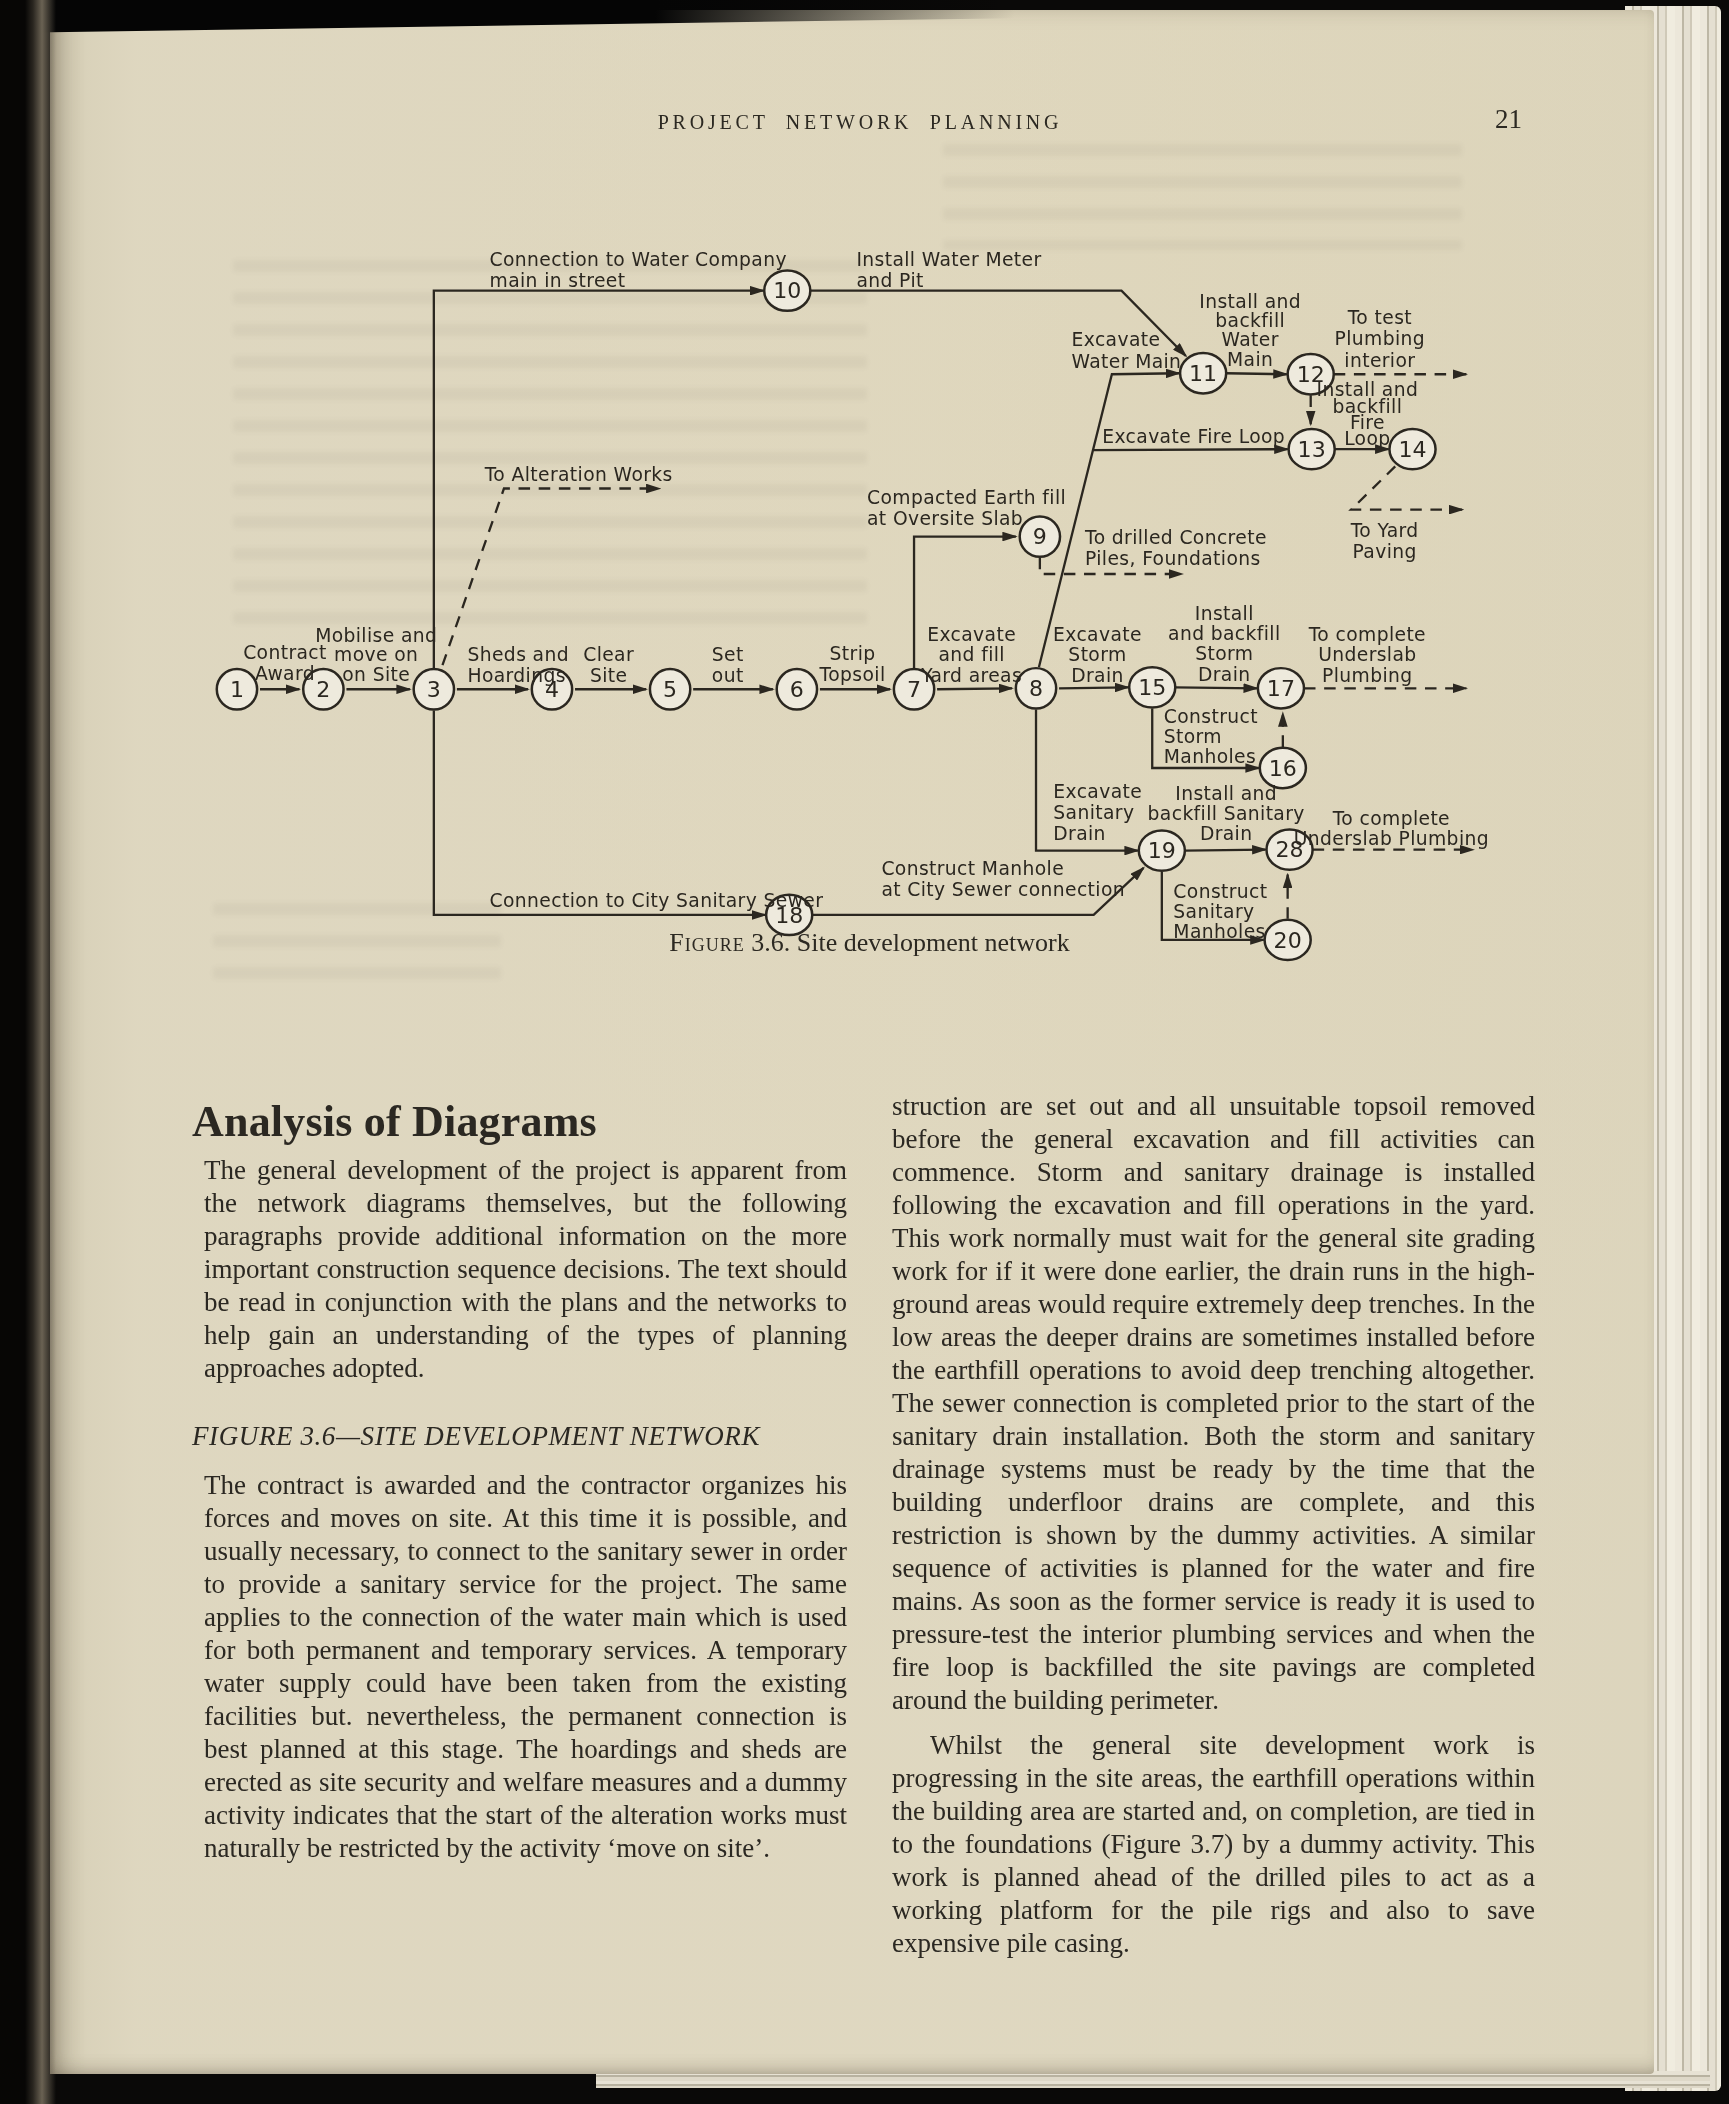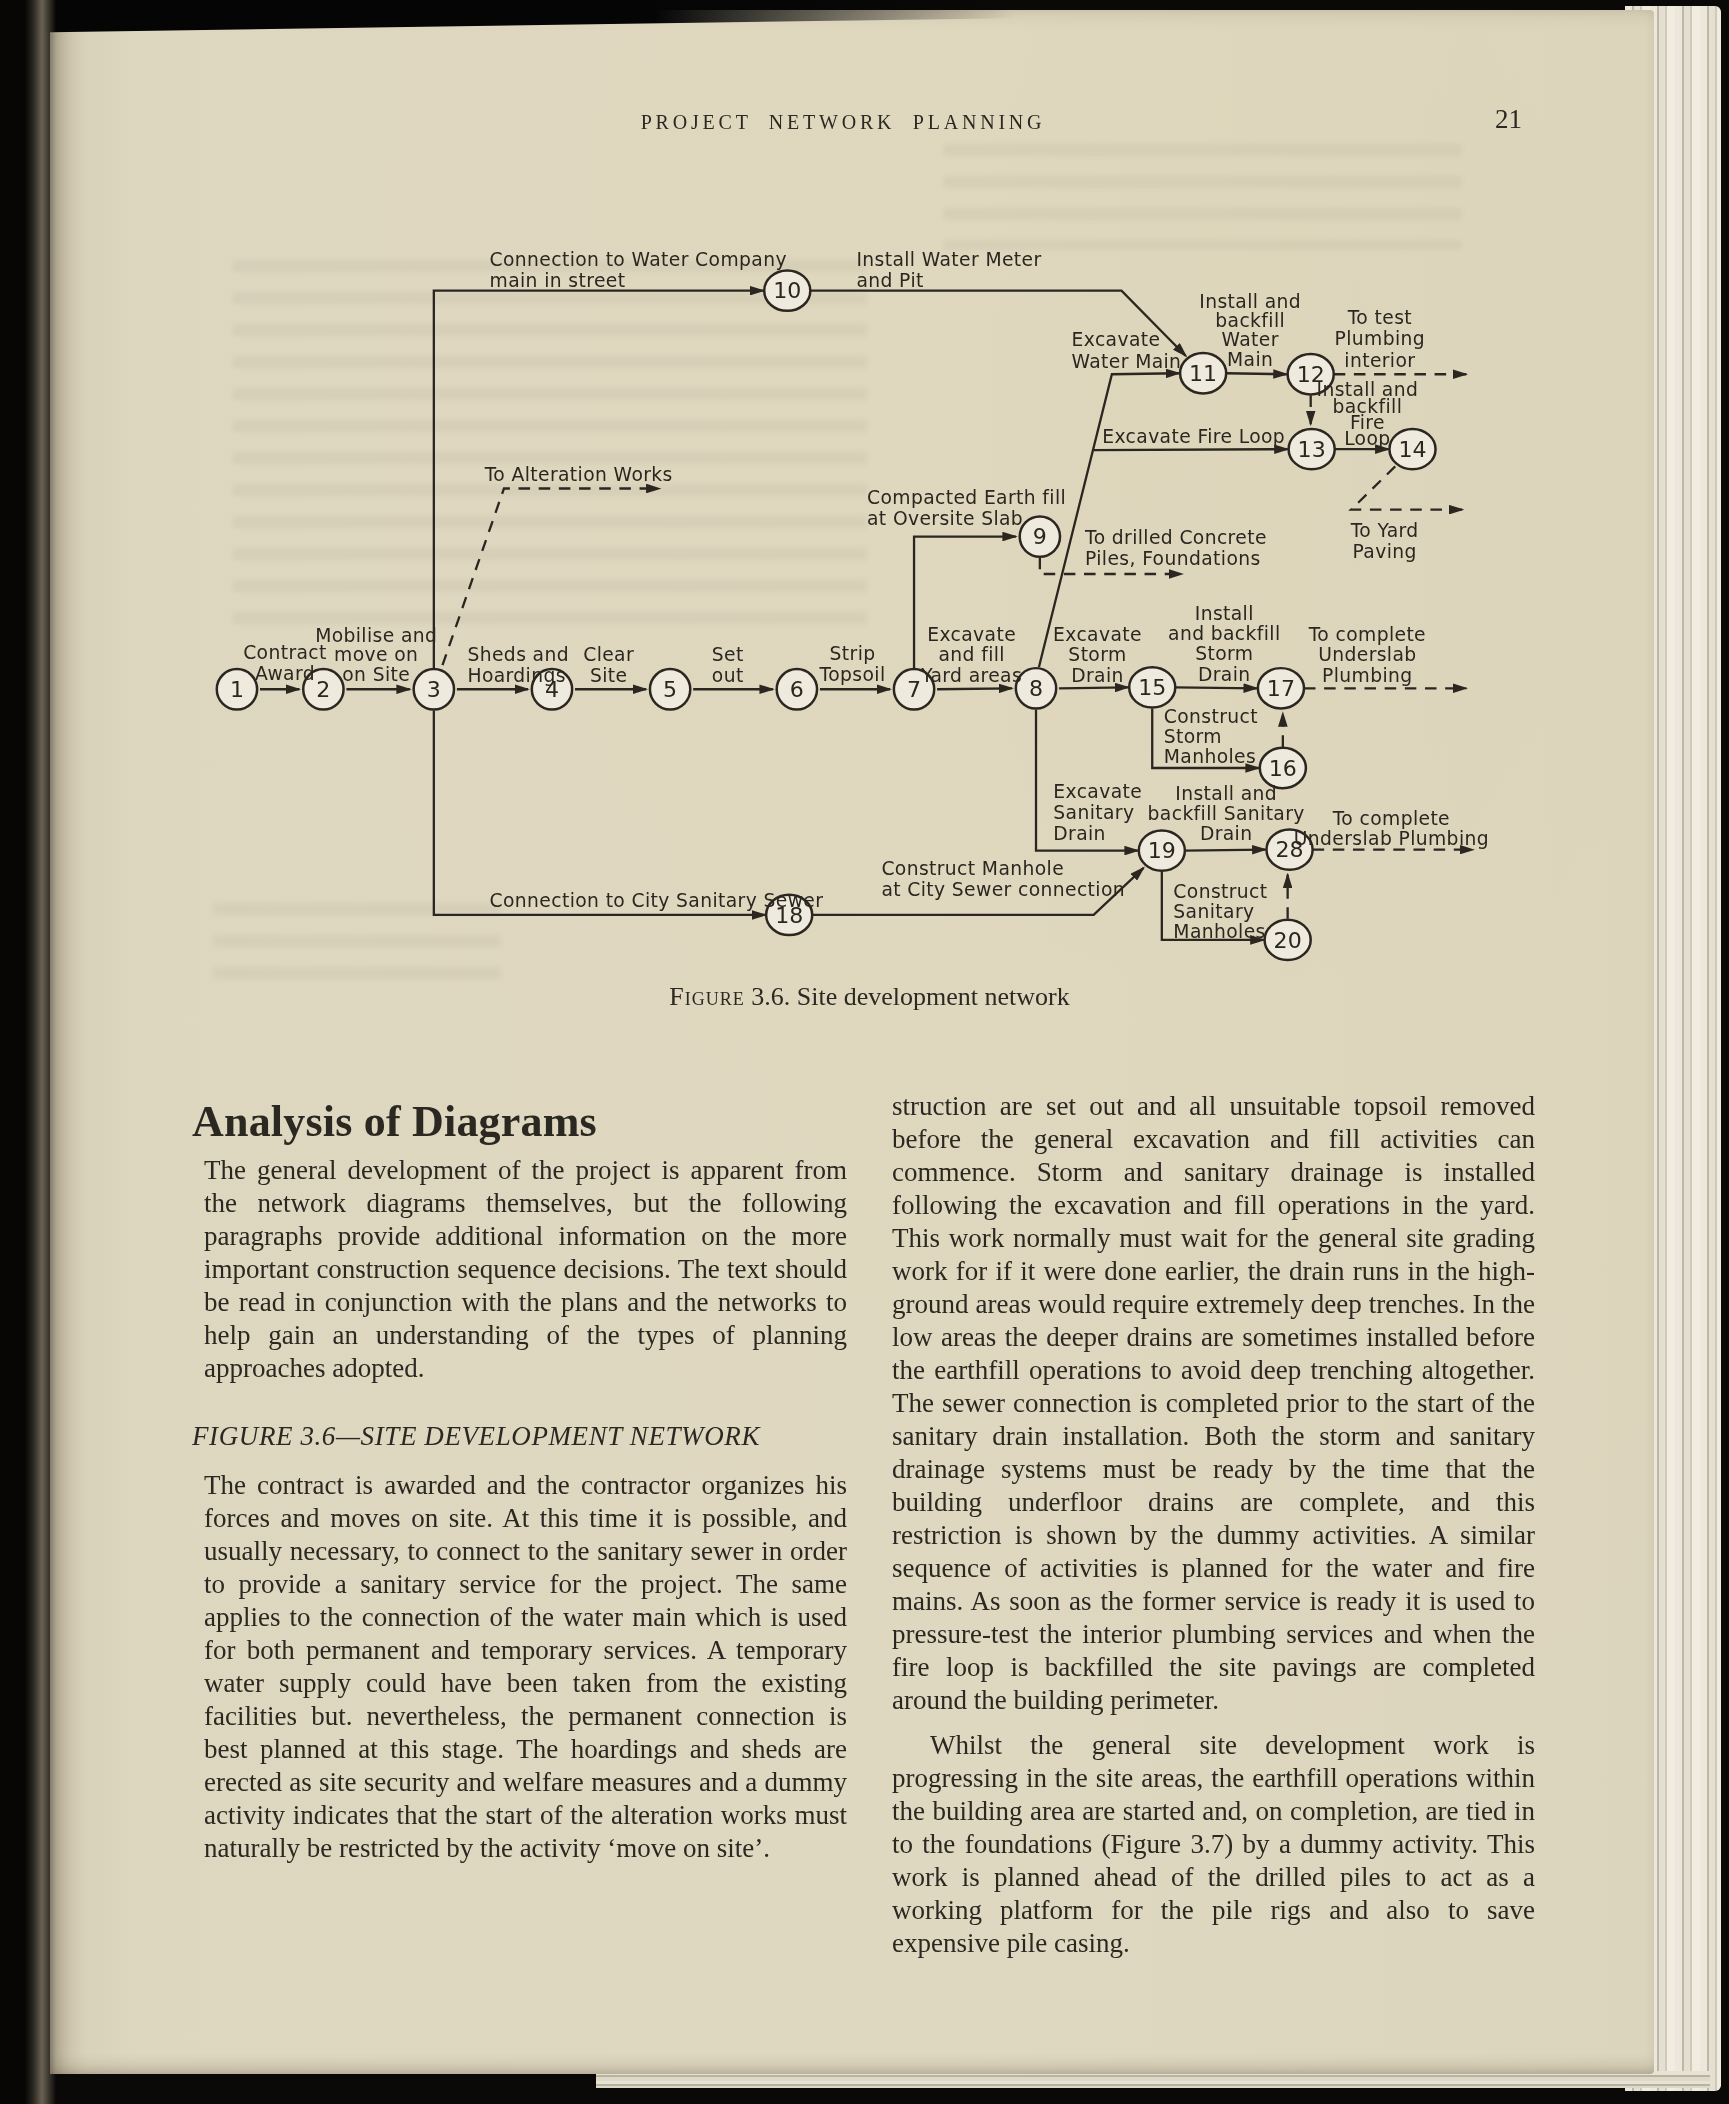--- a/index.html
+++ b/index.html
@@ -21,33 +21,33 @@
   .top-band{position:absolute;left:0;top:0;width:1057px;height:33px;
     background:linear-gradient(to right,#050505 0 62%,rgba(5,5,5,0) 96%);
     clip-path:polygon(0 0,100% 0,96% 55%,0 100%);}
   .binding{position:absolute;left:0;top:0;width:56px;height:2105px;
     background:linear-gradient(90deg,#070605 0 25px,#2a2620 33px,#6a6253 42px,rgba(120,110,92,0) 56px);}
 
   
   .ghost{position:absolute;opacity:.05;filter:blur(2.4px);
     background:repeating-linear-gradient(180deg,#4a443a 0 12.5px,rgba(0,0,0,0) 12.5px 32px);}
 
-  .running-head{position:absolute;left:41px;top:111px;width:1604px;text-align:center;
+  .running-head{position:absolute;left:58px;top:111px;width:1604px;text-align:center;
     font-size:20px;letter-spacing:3.8px;word-spacing:8.6px;color:#2c2922;}
   .folio{position:absolute;left:1495px;top:104px;font-size:27px;color:#2c2922;}
 
   .diagram{position:absolute;left:163px;top:231px;width:1383px;height:759px;}
   .diagram svg{width:100%;height:100%;}
   .edge{fill:none;stroke:#2b2720;stroke-width:2.4;}
   .edge.dashed{stroke-dasharray:12 9;}
   .node-circle{fill:#eeeadd;stroke:#2b2720;stroke-width:2.6;}
   .node-num{font-family:"DejaVu Sans",sans-serif;font-size:23px;fill:#2b2720;text-anchor:middle;}
   .dlabel{font-family:"DejaVu Sans",sans-serif;font-size:19.5px;letter-spacing:.4px;fill:#2b2720;}
 
-  .caption{position:absolute;left:192px;top:982px;width:1355px;text-align:center;
+  .caption{position:absolute;left:192px;top:928px;width:1355px;text-align:center;
     font-size:26px;color:#2c2922;}
   .caption .sc{font-variant:small-caps;letter-spacing:1px;}
 
   .col{position:absolute;width:667px;font-size:27px;line-height:33px;color:#2b2822;
     text-align:justify;}
   #col-left{left:192px;top:1103px;}
   #col-right{left:880px;top:1078px;}
   .col h2{font-size:44px;line-height:38px;margin:0 0 13.4px 0;font-weight:bold;letter-spacing:0.2px;}
   .col h3{font-size:27px;line-height:33px;margin:35px 0 15.4px 0;font-weight:normal;font-style:italic;letter-spacing:0.6px;}
   .col p{margin:12px;}

